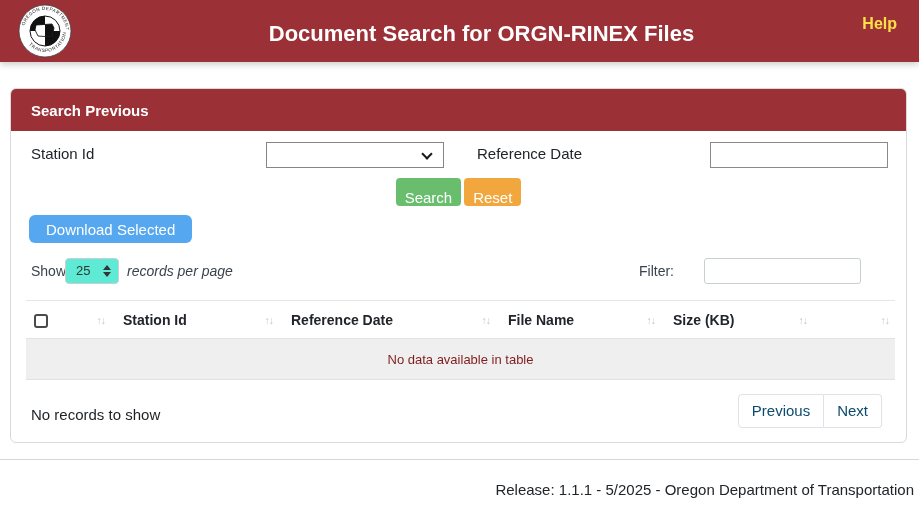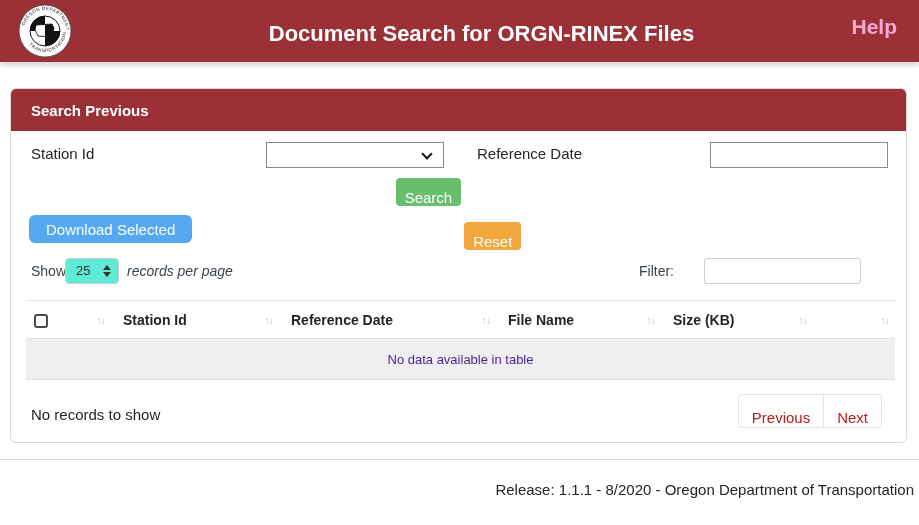--- a/index.html
+++ b/index.html
@@ -17,21 +17,21 @@
     background:#9b3136;
     box-shadow:0 3px 6px rgba(0,0,0,0.18);
   }
   .logo-wrap{ position:absolute; left:18px; top:4px; width:54px; height:54px; }
   .app-title{
     position:absolute; top:21px; left:50%; transform:translateX(-50%); margin-left:22px;
     color:#fff; font-size:22px; font-weight:bold; white-space:nowrap;
   }
   .help-link{
     position:absolute; right:22px; top:15px;
-    color:#f9a8d4; font-size:21px; font-weight:bold; cursor:pointer; text-decoration:none;
+    color:#fde047; font-size:16px; font-weight:bold; cursor:pointer; text-decoration:none;
   }
 
   
   .card{
     position:absolute; left:10px; top:88px; width:897px; height:355px;
     background:#fff; border:1px solid #d9d9d9; border-radius:6px;
   }
   .card-header{
     height:42px; background:#9b3136; border-radius:5px 5px 0 0;
     display:flex; align-items:center; padding-left:20px;
@@ -58,21 +58,21 @@
   .btn-row{
     position:absolute; left:0; top:89px; width:100%; height:28px;
     display:flex; justify-content:center; gap:3px;
   }
   .btn{
     border:none; border-radius:4px; color:#fff; font-size:15px;
     height:28px; padding:6px 9px; cursor:pointer; line-height:28px;
     font-family:"Liberation Sans","DejaVu Sans",sans-serif;
   }
   .btn-search{ background:#69be6e; }
-  .btn-reset{ background:#f1a73e;margin-top:44px; }
+  .btn-reset{ background:#f1a73e; }
 
   .btn-download{
     position:absolute; left:18px; top:126px; height:28px; padding:0 17px;
     background:#55a7f0; color:#fff; border:none; border-radius:6px;
     font-size:15px; cursor:pointer;
     font-family:"Liberation Sans","DejaVu Sans",sans-serif;
   }
 
   
   .dt-text{ position:absolute; font-size:14px; color:#39434d; line-height:26px; top:169px; }
@@ -102,31 +102,31 @@
   .sort-icon{
     position:absolute; right:6px; top:50%; transform:translateY(-50%);
     font-size:10.5px; color:#c3c8cc; letter-spacing:-1px;
   }
   .checkbox{
     display:inline-block; width:14px; height:14px; background:#fff;
     border:2px solid #4a4a4a; border-radius:3px; vertical-align:middle; cursor:pointer;
   }
   .empty-row td{
     height:41px; background:#efefef; text-align:center;
-    font-size:13px; color:#4c1d95; border-bottom:1px solid #dee2e6;
+    font-size:13px; color:#7f1d1d; border-bottom:1px solid #dee2e6;
   }
 
   .table-summary{ position:absolute; left:20px; top:317px; font-size:15px; color:#1c2024; }
 
   .pager{
     position:absolute; right:24px; top:305px; height:34px; display:flex;
   }
   .pager .pg-btn{
-    background:#fff; border:1px solid #dee2e6; color:#b91c1c; font-size:15px;
-    height:34px; padding:7px 13px; cursor:pointer; line-height:32px;
+    background:#fff; border:1px solid #dee2e6; color:#0c4a6e; font-size:15px;
+    height:34px; padding:0 13px; cursor:pointer; line-height:32px;
     font-family:"Liberation Sans","DejaVu Sans",sans-serif;
   }
   .pager .pg-prev{ border-radius:4px 0 0 4px; }
   .pager .pg-next{ border-radius:0 4px 4px 0; border-left:none; }
 
   
   .footer-divider{ position:absolute; left:0; right:0; top:459px; border-top:1px solid #d8d8d8; }
   .footer-text{
     position:absolute; right:5px; top:481px; font-size:15px; color:#212529; white-space:nowrap;
   }
@@ -240,13 +240,13 @@
   <div class="table-summary">No records to show</div>
 
   <div class="pager">
     <button class="pg-btn pg-prev">Previous</button>
     <button class="pg-btn pg-next">Next</button>
   </div>
 
 </div>
 
 <div class="footer-divider"></div>
-<div class="footer-text">Release: 1.1.1 - 8/2020 - Oregon Department of Transportation</div>
+<div class="footer-text">Release: 1.1.1 - 5/2025 - Oregon Department of Transportation</div>
 
 </body></html>

